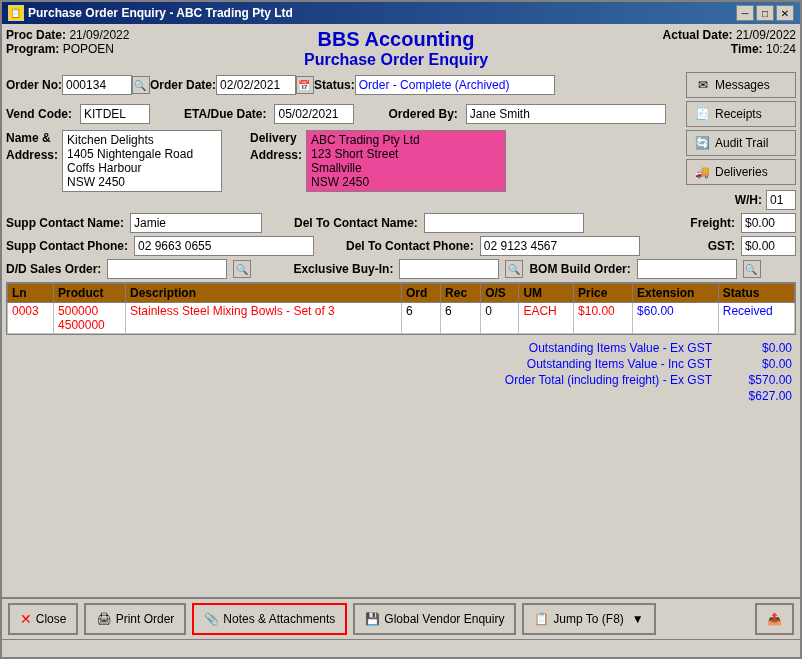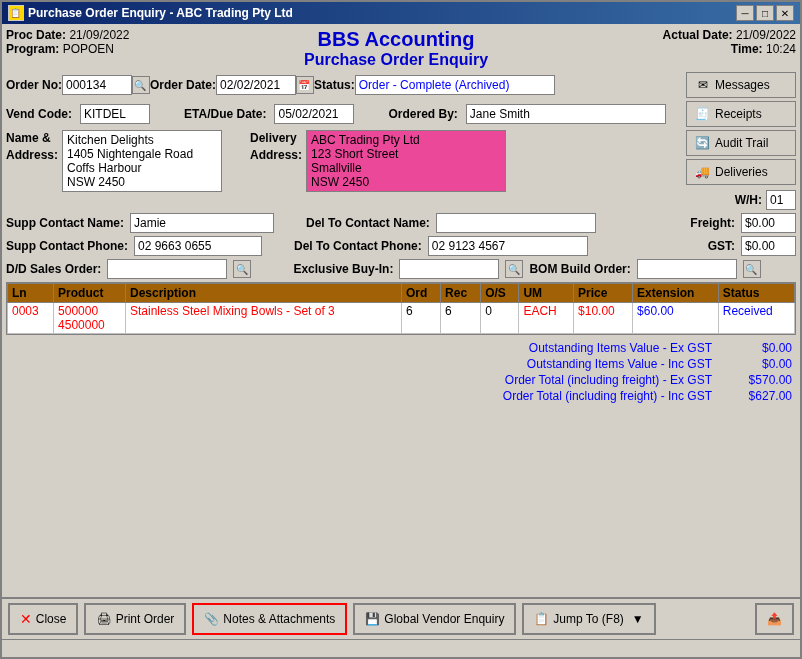--- a/index.html
+++ b/index.html
@@ -154,38 +154,38 @@
           <span class="field-label">W/H:</span>
           <div class="field-value" style="width:30px;">
               <span>01</span>
             </div>
         </div>
       </div>
     </div>
 
     <div style="display:flex; gap:6px; align-items:center;">
       <span class="field-label">Supp Contact Name:</span>
-      <div class="field-value" style="width:144px;">
+      <div class="field-value" style="width:132px;">
           <span>Jamie</span>
         </div>
       <span style="width:20px;"></span>
       <span class="field-label">Del To Contact Name:</span>
       <div class="field-value" style="width:160px;">
           <span></span>
         </div>
       <div style="flex:1;"></div>
       <span class="field-label">Freight:</span>
       <div class="field-value" style="width:55px;">
           <span>$0.00</span>
         </div>
     </div>
 
     <div style="display:flex; gap:6px; align-items:center;">
       <span class="field-label">Supp Contact Phone:</span>
-      <div class="field-value" style="width:128px;">
+      <div class="field-value" style="width:180px;">
           <span>02 9663 0655</span>
         </div>
       <span style="width:20px;"></span>
       <span class="field-label">Del To Contact Phone:</span>
       <div class="field-value" style="width:160px;">
           <span>02 9123 4567</span>
         </div>
       <div style="flex:1;"></div>
       <span class="field-label">GST:</span>
       <div class="field-value" style="width:55px;">
@@ -252,21 +252,20 @@
       </div>
       <div class="summary-line">
         <span class="summary-label">Outstanding Items Value - Inc GST</span>
         <span class="summary-value">$0.00</span>
       </div>
       <div class="summary-line">
         <span class="summary-label">Order Total (including freight) - Ex GST</span>
         <span class="summary-value">$570.00</span>
       </div>
       <div class="summary-line">
-        <span class="summary-label">Order Total (including freight) - Inc GST</span>
         <span class="summary-value">$627.00</span>
       </div>
     </div>
 
   </div>
 
   <div class="bottom-bar">
     <button class="bottom-btn">
       <span style="color:red; font-size:14px;">✕</span>
       <span>Close</span>

